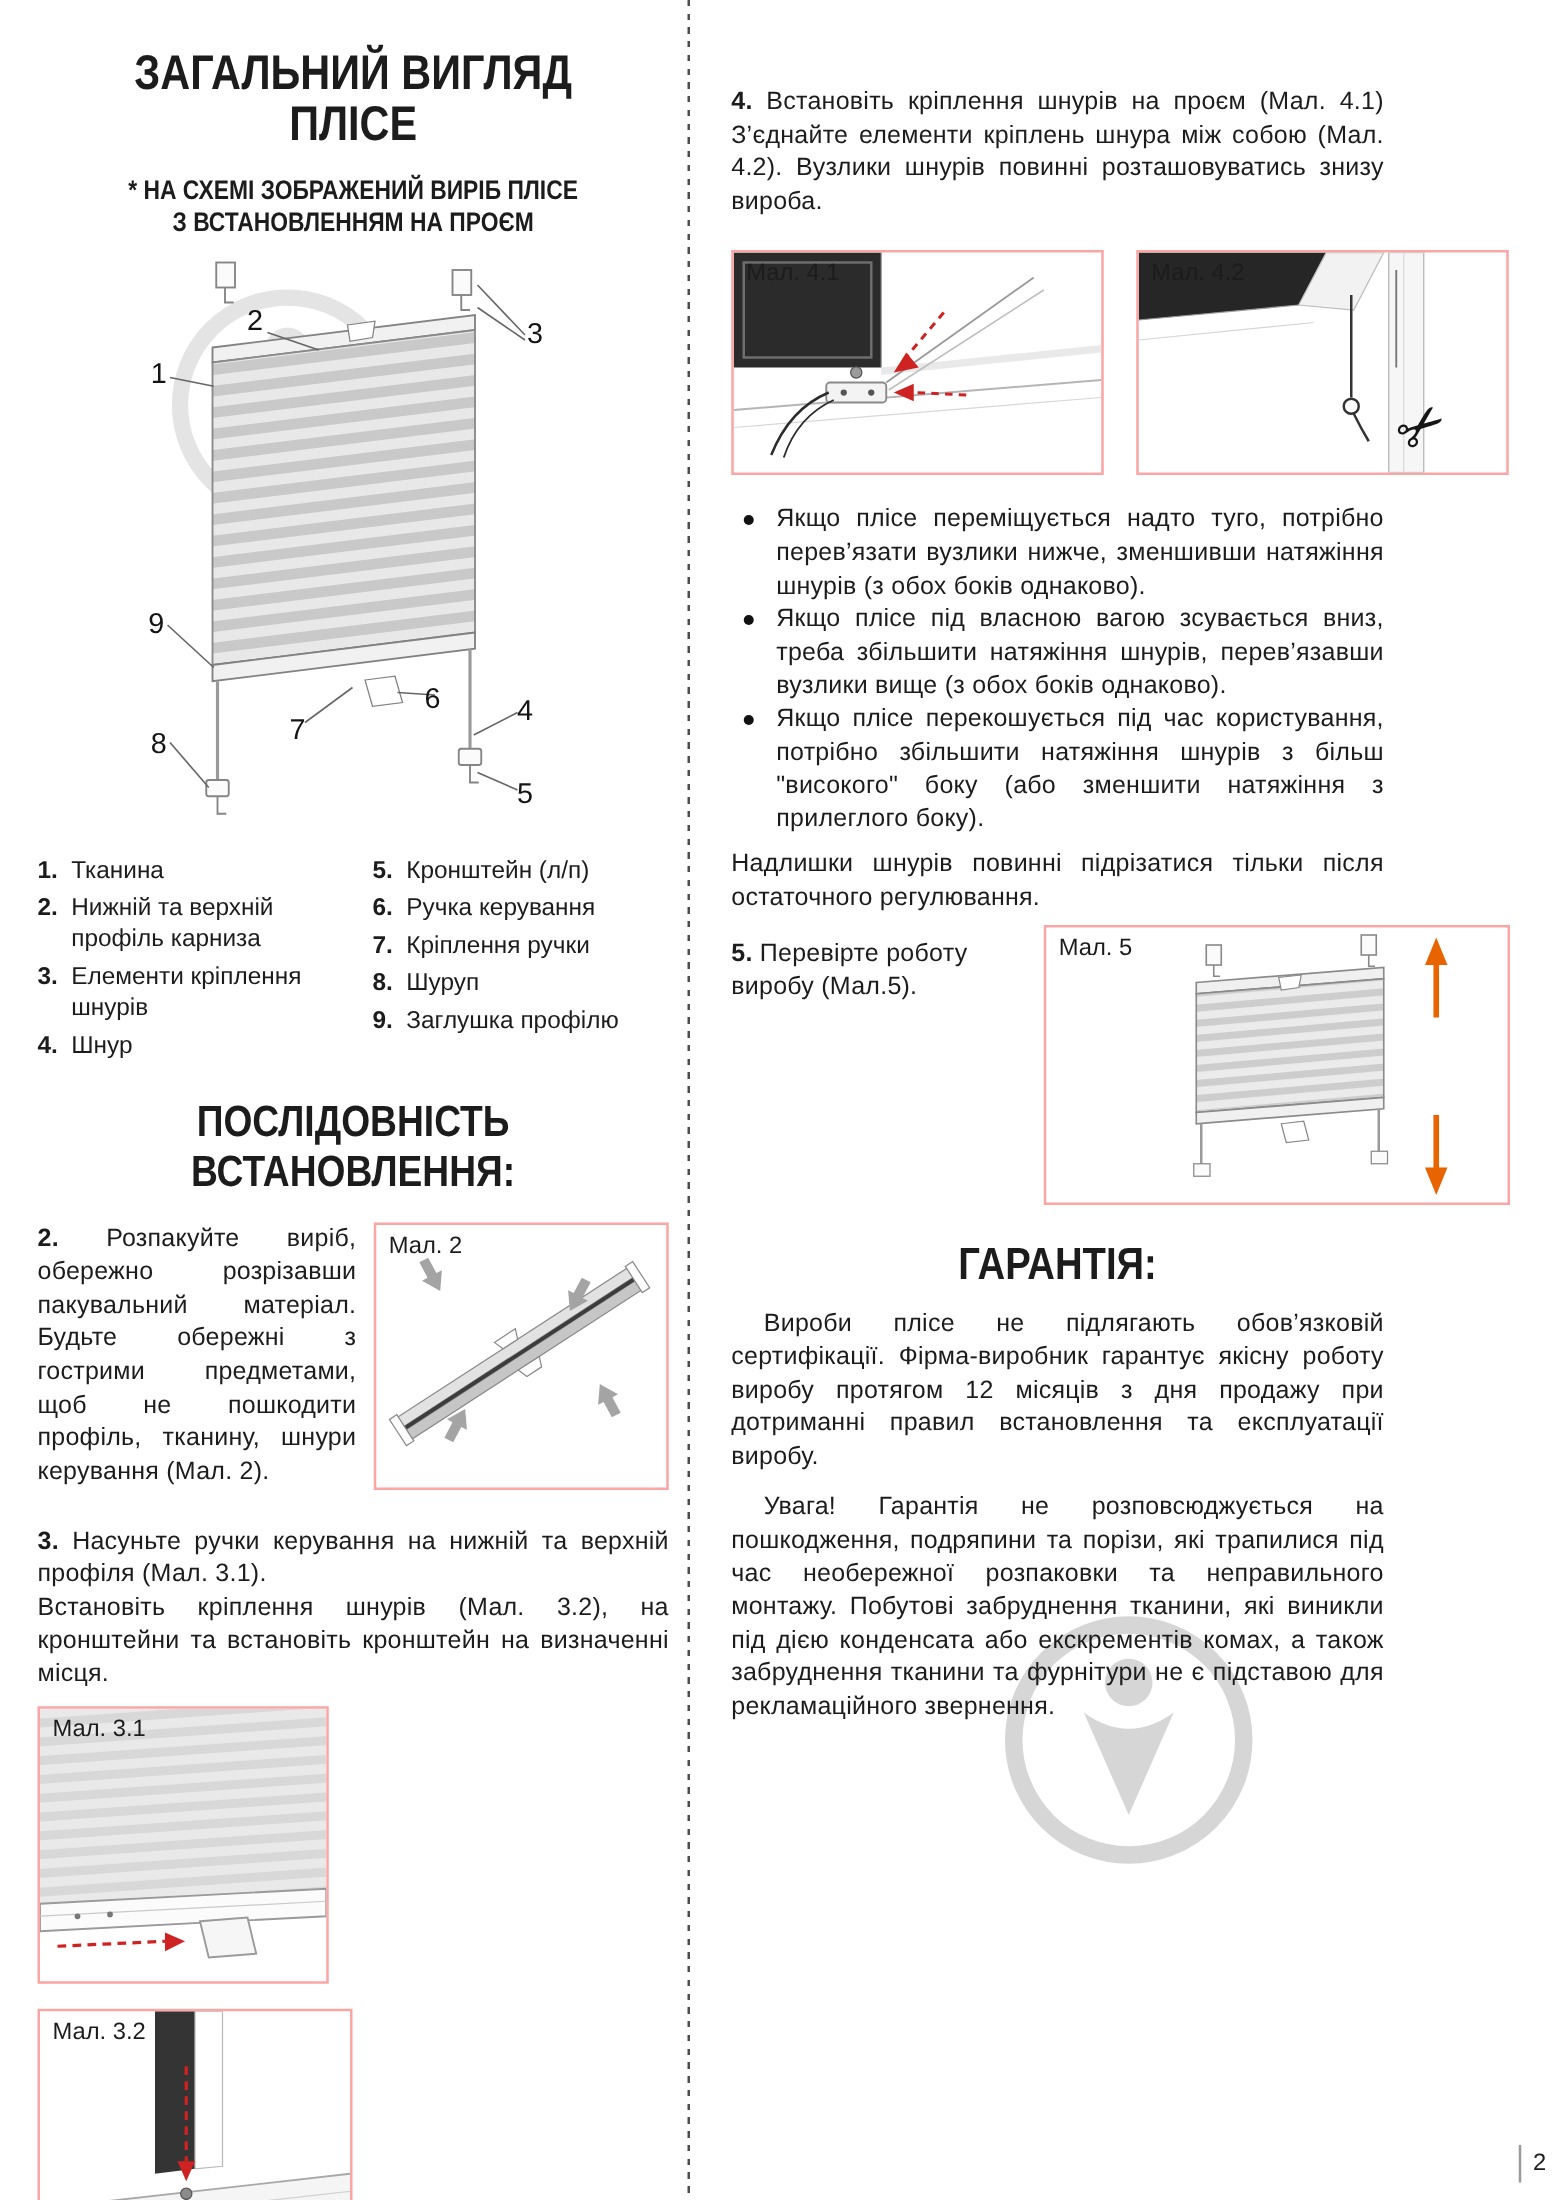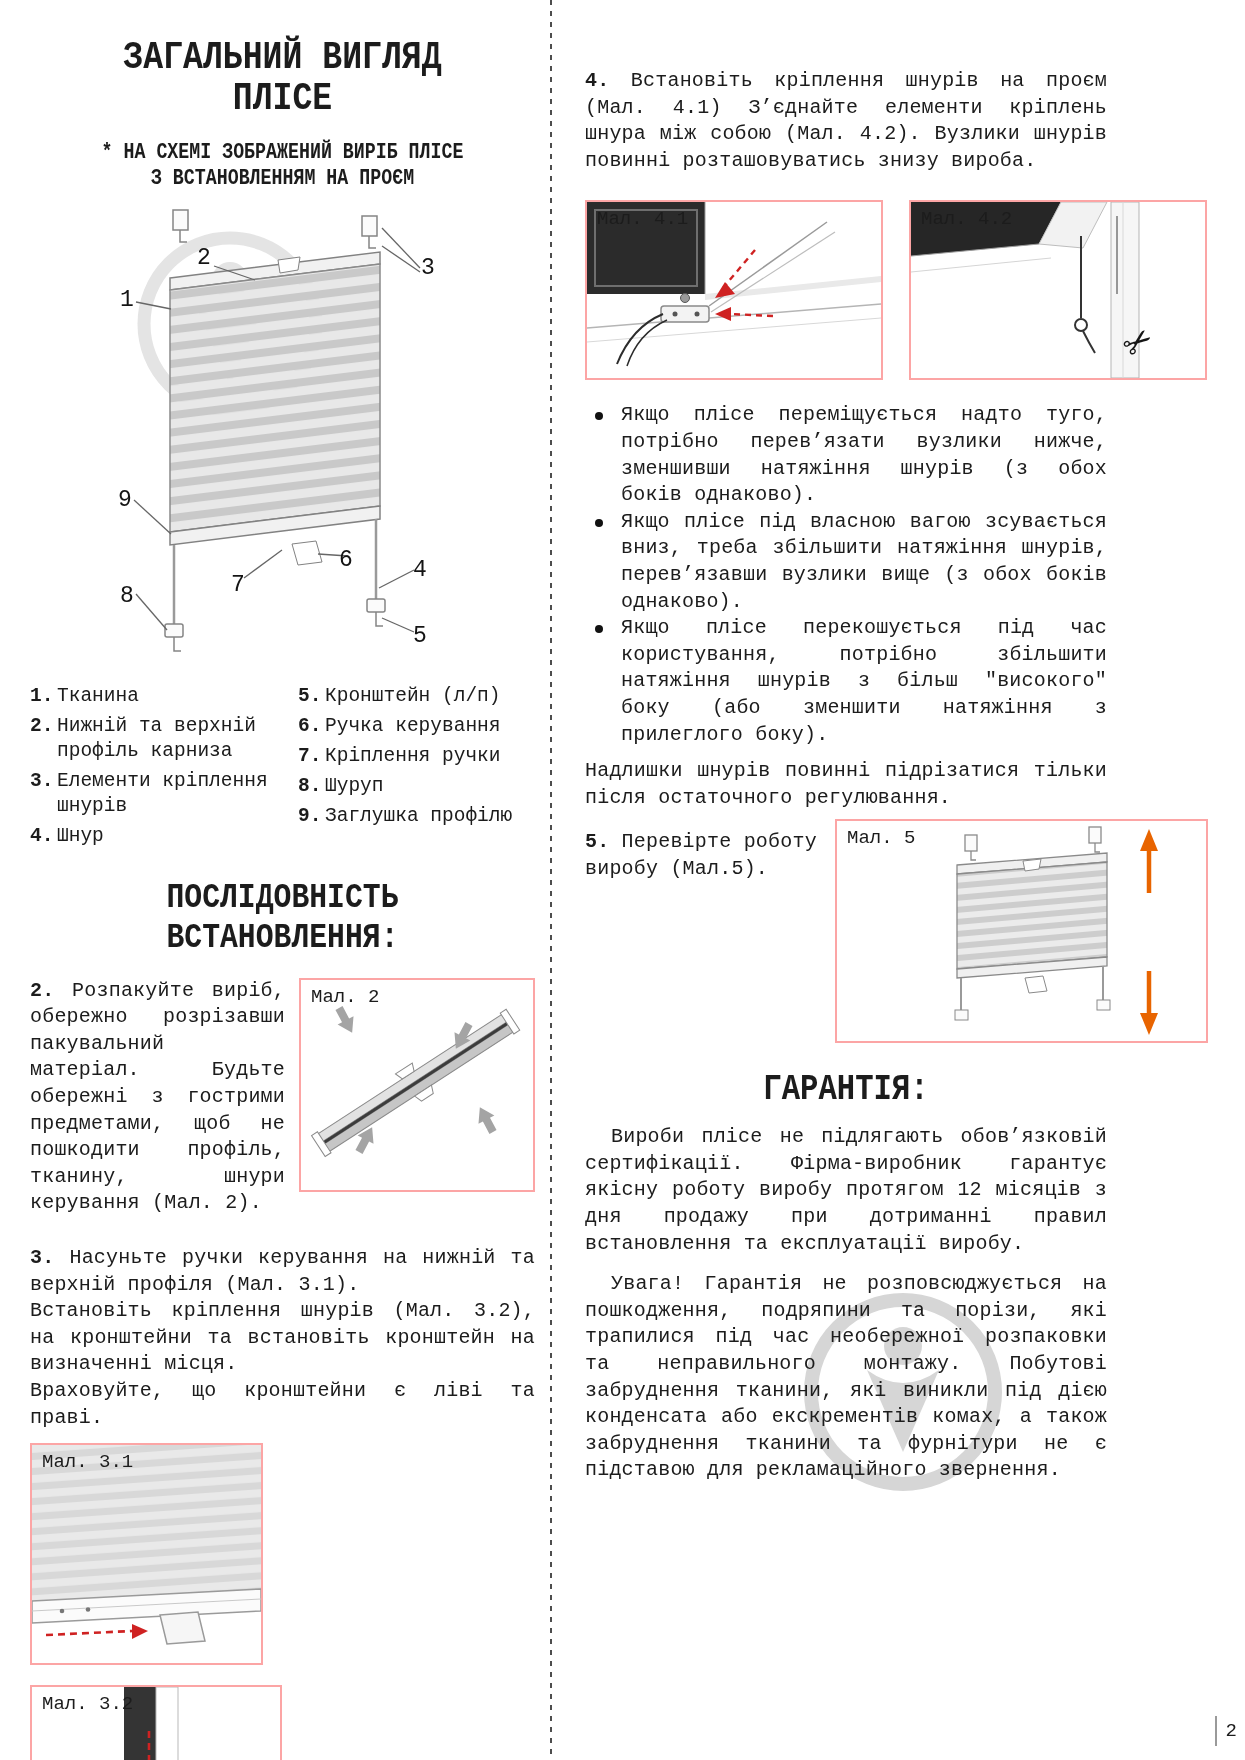--- a/index.html
+++ b/index.html
@@ -1,17 +1,17 @@
 <!DOCTYPE html>
 <html><head>
 <meta charset="utf-8">
 <style>
   html,body{margin:0;padding:0;background:#ffffff;}
   .page{position:relative;width:1245px;height:1760px;background:#fff;overflow:hidden;
-        font-family:Liberation Mono, monospace;color:#1c1c1c;}
+        font-family:Liberation Sans, sans-serif;color:#1c1c1c;}
   .col{position:absolute;top:0;z-index:1;}
   .col-left{left:30px;width:505px;padding-top:38px;}
   .col-right{left:585px;width:625px;padding-top:68px;}
   .divider{position:absolute;left:550px;top:0;height:1760px;width:2px;z-index:2;
            background:repeating-linear-gradient(to bottom,#4d4d4d 0 5px,transparent 5px 11px);}
   .cnd{display:block;transform:scaleX(0.85);transform-origin:50% 50%;font-weight:700;}
   .title{font-size:39px;line-height:1.06;text-align:center;letter-spacing:0;}
   .subtitle{font-size:21.5px;line-height:1.24;text-align:center;margin-top:18px;}
   .sec-title{font-size:35px;text-align:center;margin-top:24px;}
   .war-title{font-size:36px;text-align:center;margin-top:26px;width:522px;}
@@ -200,21 +200,20 @@
             <path d="M0,-4 L14,-4 L14,-9 L28,0 L14,9 L14,4 L0,4 Z" transform="translate(58,172) rotate(-62)"></path>
             <path d="M0,-4 L14,-4 L14,-9 L28,0 L14,9 L14,4 L0,4 Z" transform="translate(192,152) rotate(-118)"></path>
           </g>
         </svg>
       </div>
     </div>
 
     <div class="step3">
       <p class="just"><b>3.</b> <span>Насуньте ручки керування на нижній та верхній профіля (Мал. 3.1).</span></p>
       <p class="just">Встановіть кріплення шнурів (Мал. 3.2), на кронштейни та встановіть кронштейн на визначенні місця.</p>
-      <p class="just">Враховуйте, що кронштейни є ліві та праві.</p>
     </div>
 
     <div class="figs3-row">
       <div class="fig fig31">
         <span class="lbl">Мал. 3.1</span>
         <svg viewBox="0 0 229 218" width="229" height="218">
           <defs>
             <pattern id="pl31" width="12" height="15" patternUnits="userSpaceOnUse" patternTransform="rotate(-4)">
               <rect width="12" height="7.5" fill="#e9e9e9"></rect>
                 <rect y="7.5" width="12" height="7.5" fill="#d8d8d8"></rect>

